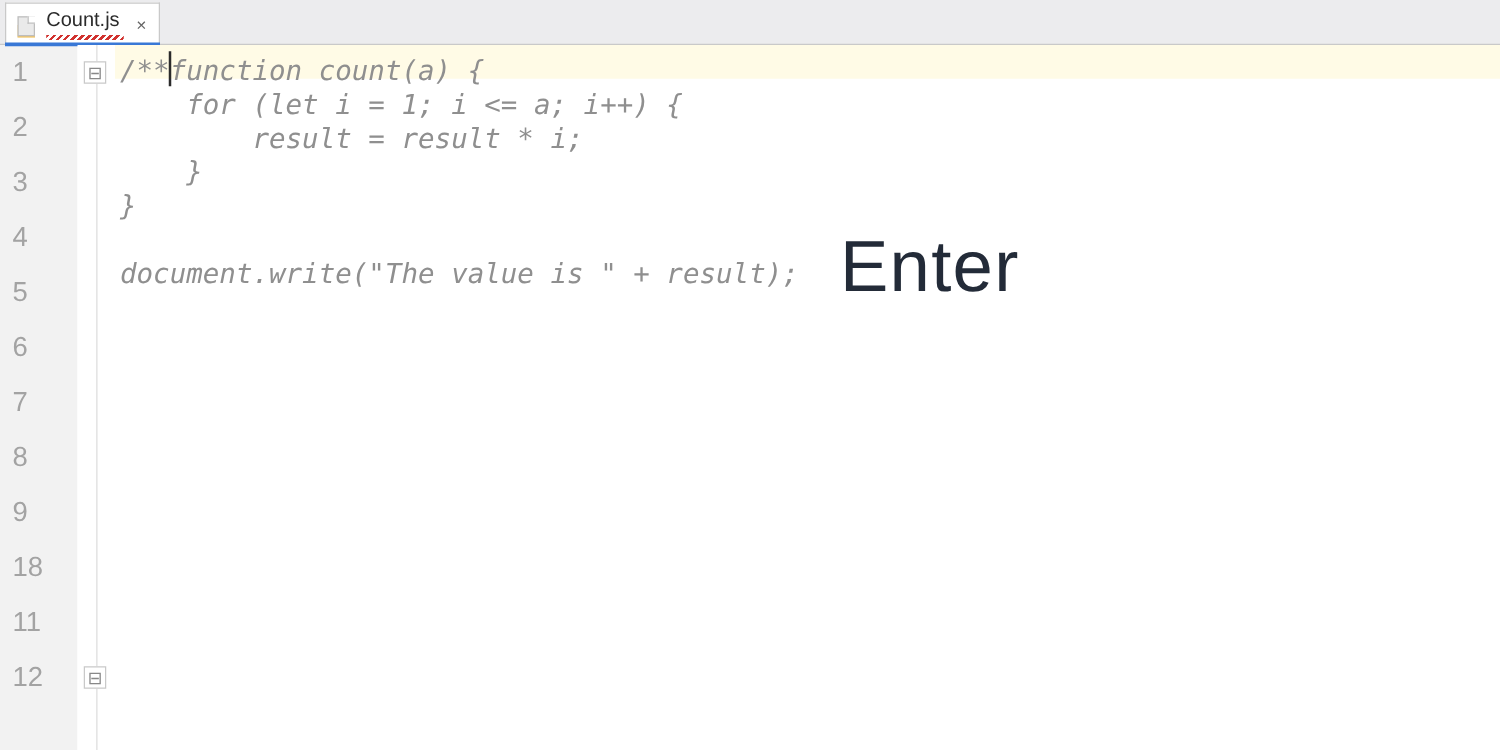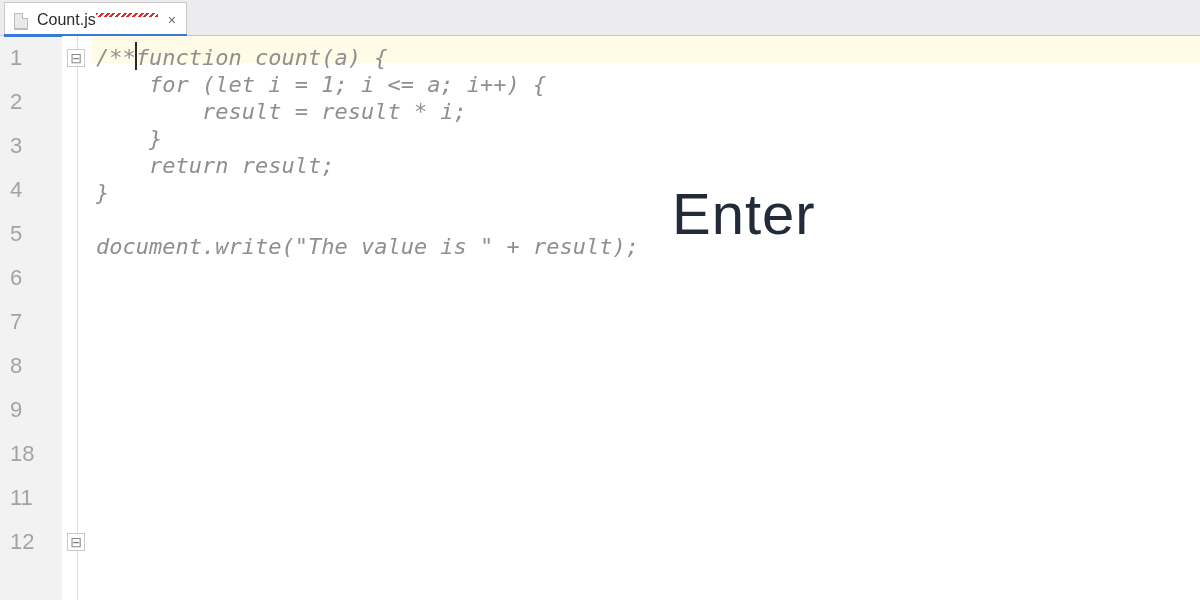--- a/index.html
+++ b/index.html
@@ -42,21 +42,21 @@
   }
   .tab .fname {
     font-size: 16px;
     color: #2b2b2b;
   }
   .tab .squiggle {
     width: 62px; height: 4px;
     margin-top: 2px;
     background-image: repeating-linear-gradient(135deg,#d1322f 0 2px,transparent 2px 4px);
   }
-  .tab .label-wrap { display:flex; flex-direction:row; align-items:flex-start; }
+  .tab .label-wrap { display:flex; flex-direction:column; align-items:flex-start; }
   .tab .close {
     font-size: 14px; color: #666; margin-left: 4px;
   }
 
   
   .editor {
     display: flex;
     height: calc(600px - 36px);
     background: #ffffff;
     font-family: "Consolas","Menlo","DejaVu Sans Mono",monospace;
@@ -213,19 +213,18 @@
   <div class="foldstrip">
     <div class="foldmark" style="top:13px">⊟</div>
     <div class="foldmark" style="top:497px">⊟</div>
   </div>
   <div class="code">
     <div class="keyhint">Enter</div>
   <div class="row hl"><span>/**</span><span class="caret"></span><span>function count(a) {</span></div>
       <div class="row">    for (let i = 1; i &lt;= a; i++) {</div>
       <div class="row">        result = result * i;</div>
       <div class="row">    }</div>
-      <div class="row">    return result;</div>
       <div class="row">}</div>
       <div class="row"></div>
       <div class="row">document.write("The value is " + result);</div>
       <div class="row"></div>
     </div>
 </div>
 
 </body></html>

